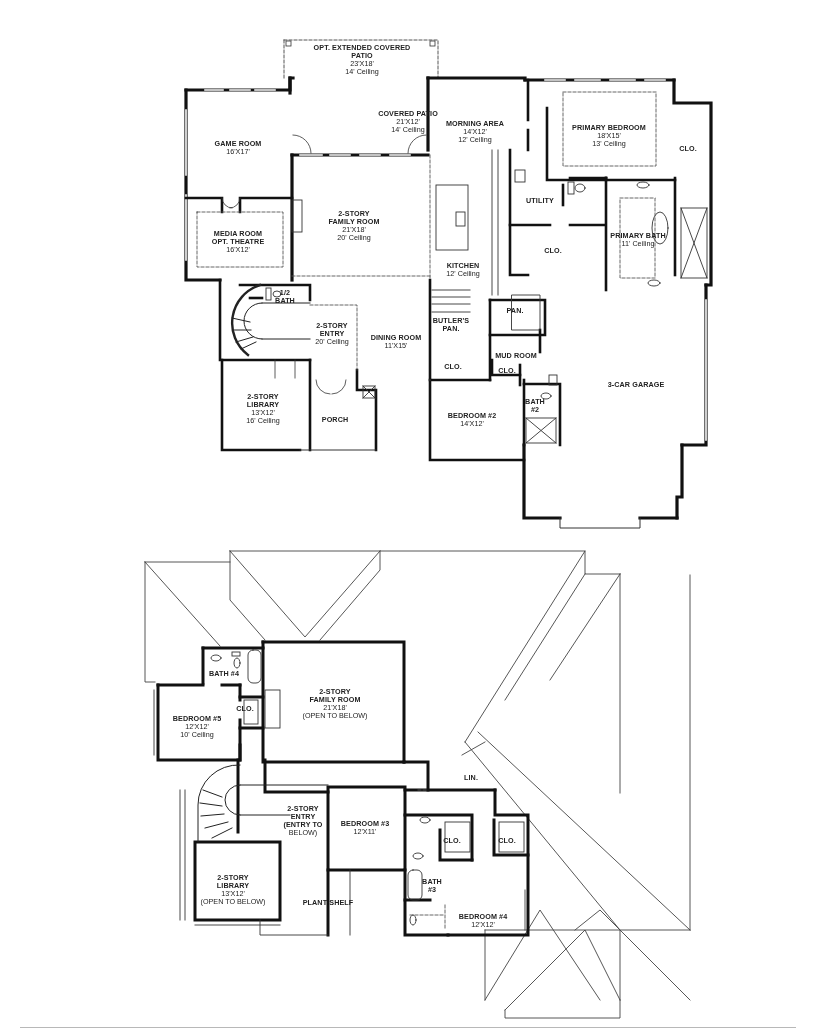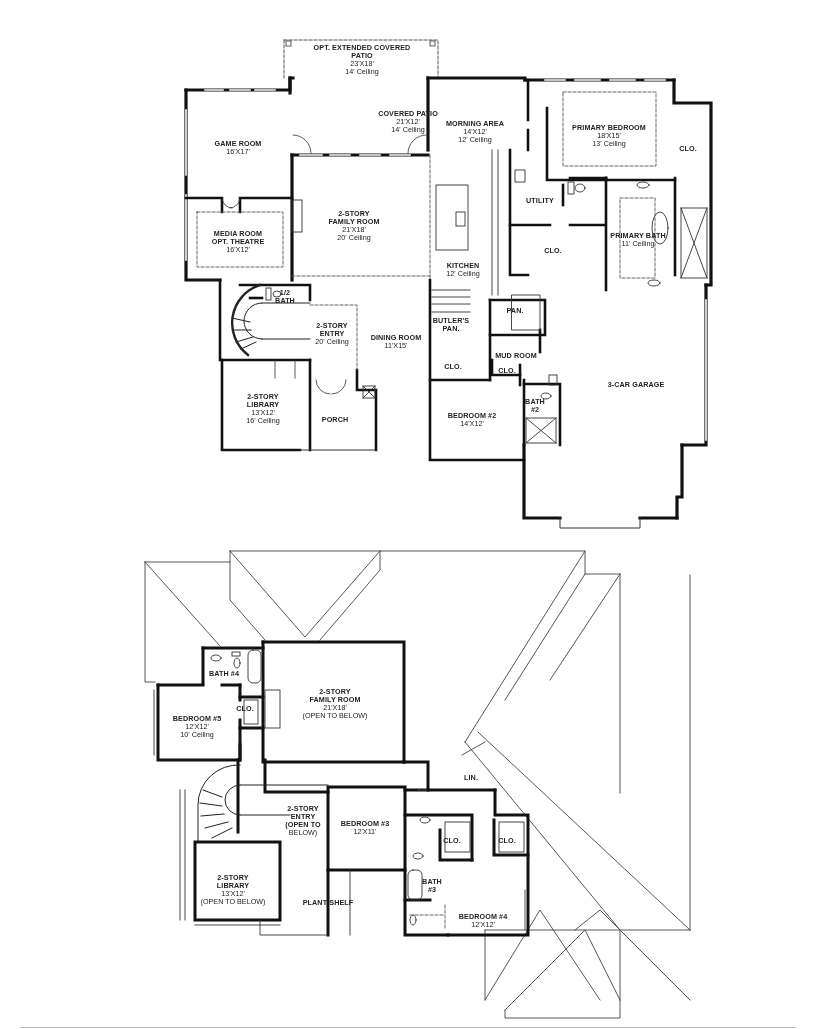--- a/index.html
+++ b/index.html
@@ -338,21 +338,21 @@
       <span class="nm">BEDROOM #5</span>
       <span>12'X12'</span>
       <span>10' Ceiling</span>
     </div>
     <div class="lbl" style="left: 427px; top: 774px; margin-left: 44px;">
       <span class="nm">LIN.</span>
     </div>
     <div class="lbl" style="left: 303px; top: 805px;">
       <span class="nm">2-STORY</span>
       <span class="nm">ENTRY</span>
-      <span class="nm">(OPEN TO</span>
+      <span class="nm">(ENTRY TO</span>
       <span>BELOW)</span>
     </div>
     <div class="lbl" style="left: 365px; top: 820px;">
       <span class="nm">BEDROOM #3</span>
       <span>12'X11'</span>
     </div>
     <div class="lbl" style="left: 452px; top: 837px;">
       <span class="nm">CLO.</span>
     </div>
     <div class="lbl" style="left: 507px; top: 837px;">

